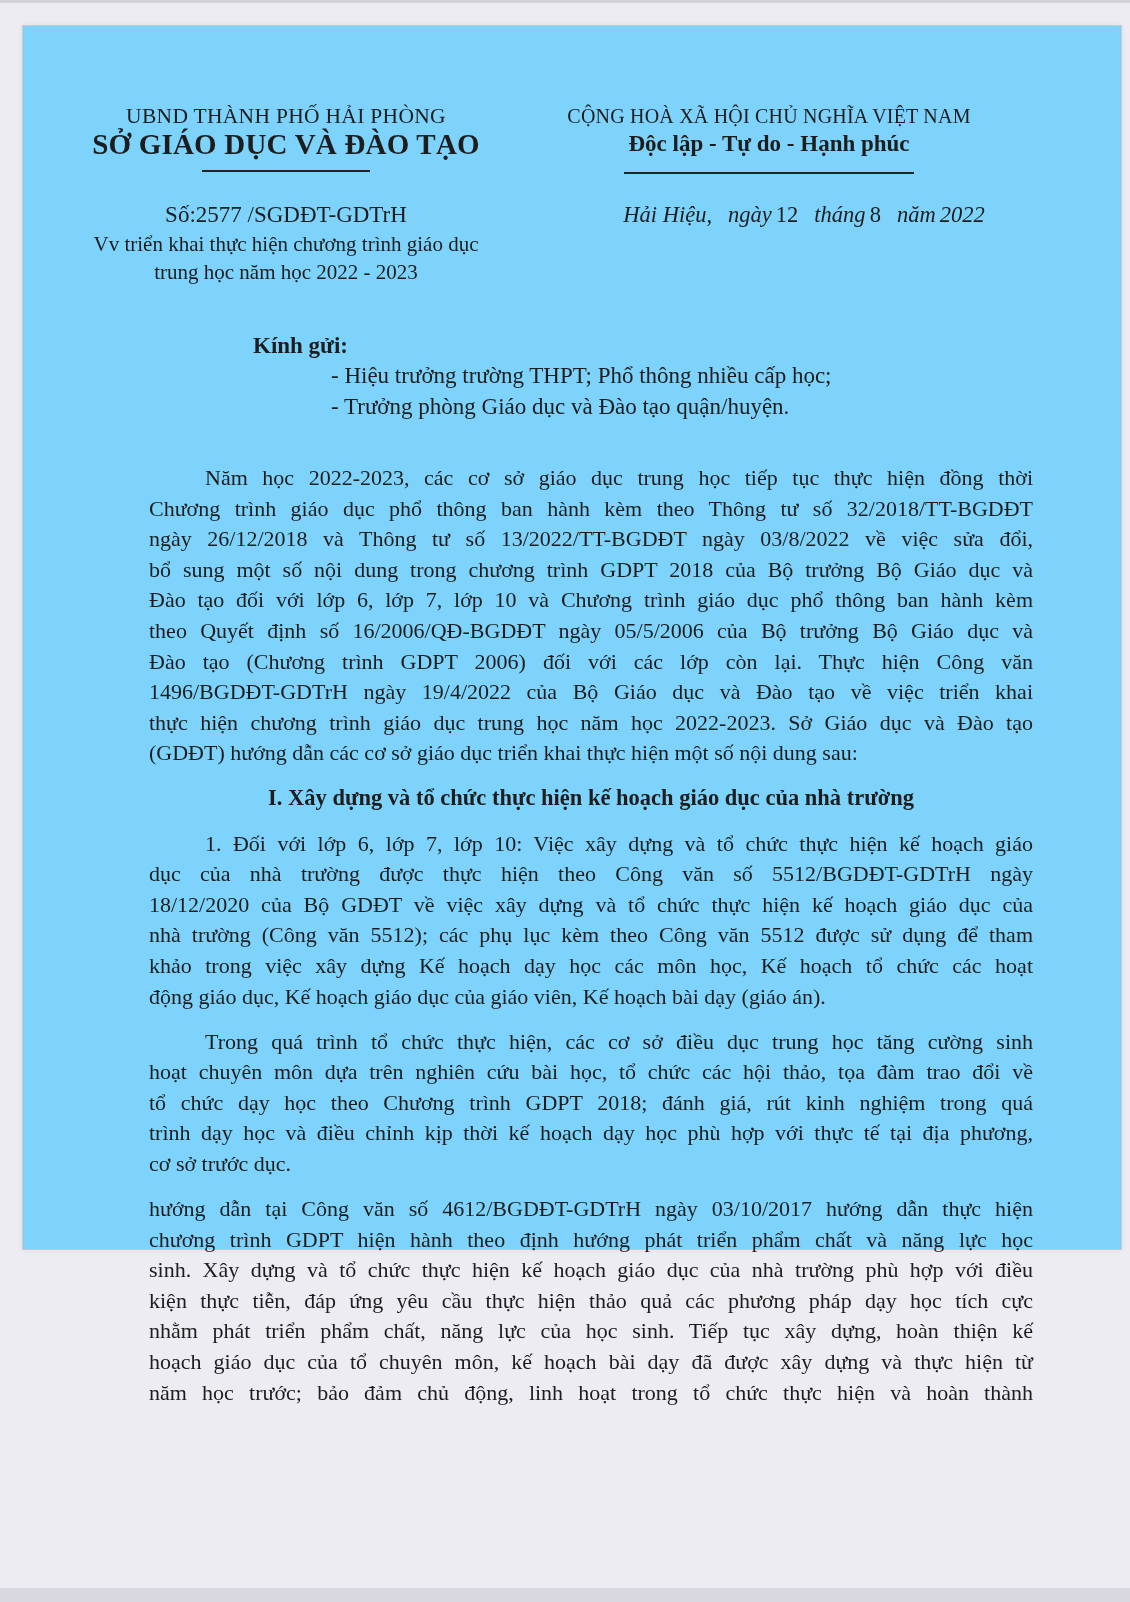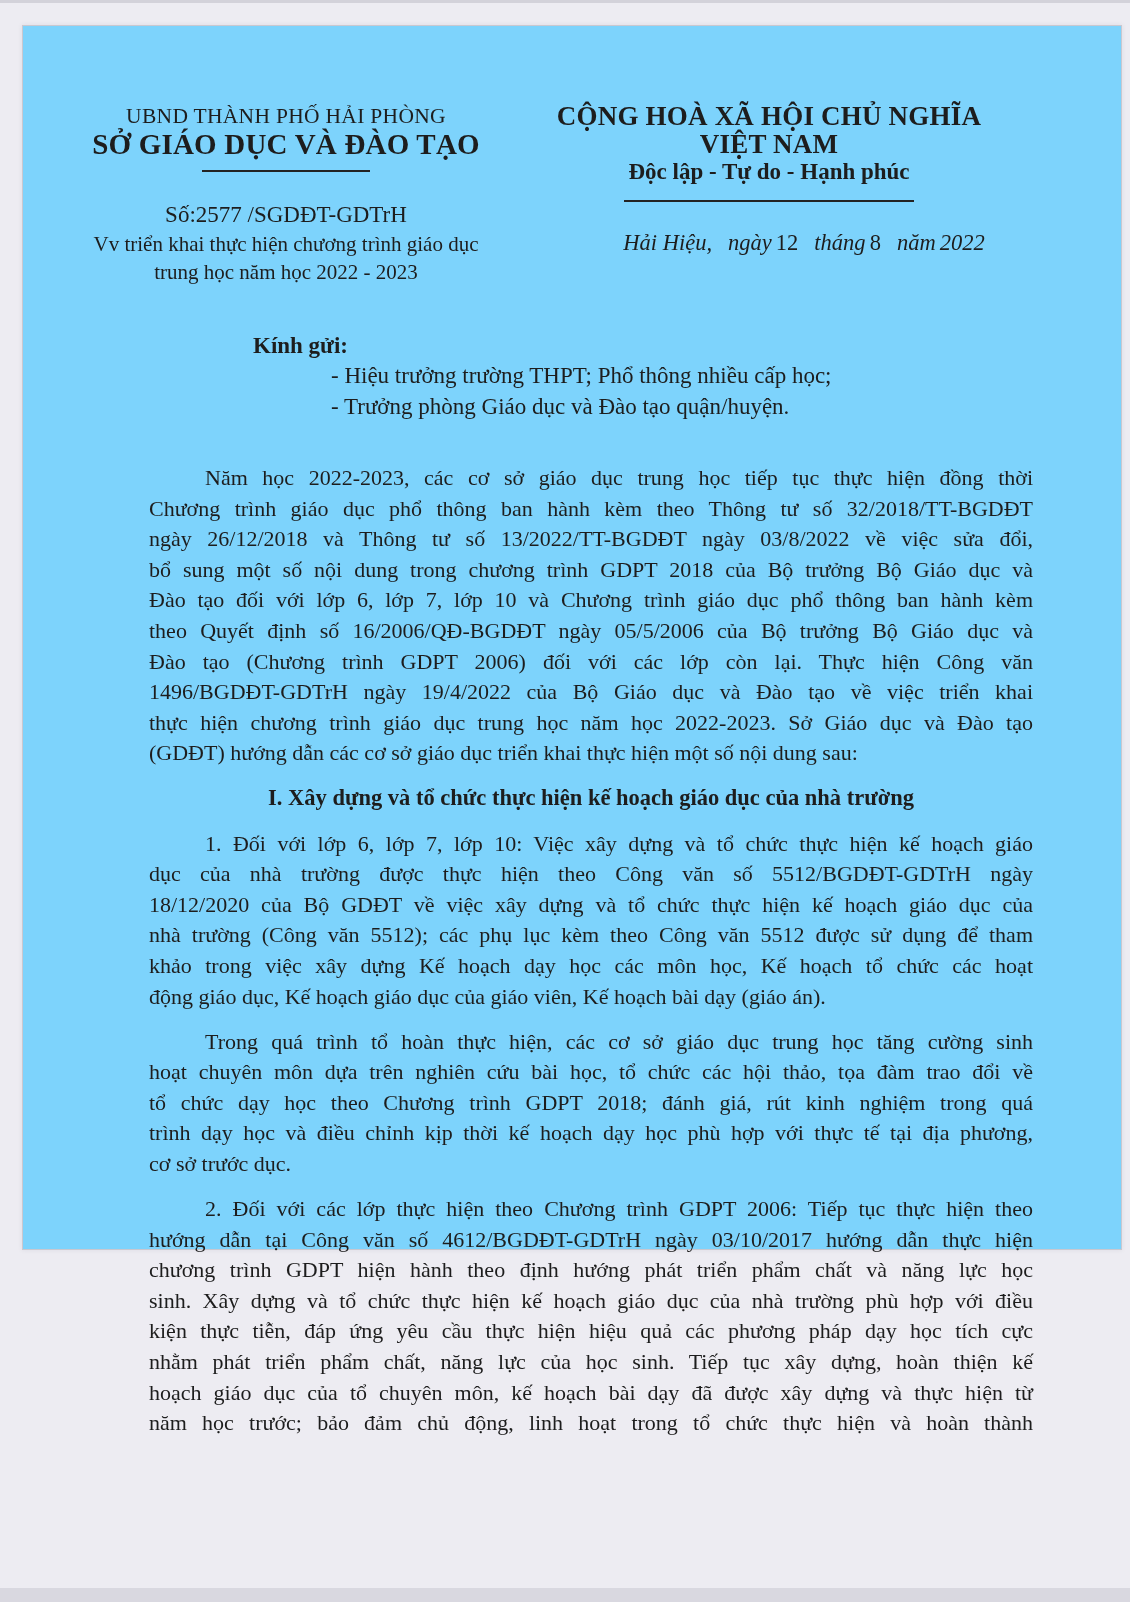--- a/index.html
+++ b/index.html
@@ -18,21 +18,21 @@
     box-shadow:0 0 5px rgba(40,40,60,0.08);
   }
   
   .header-left{position:absolute;left:38px;top:76px;width:450px;text-align:center;}
   .org-parent{font-size:21.5px;line-height:28px;letter-spacing:0.3px;}
   .org-name{font-size:29px;line-height:28px;font-weight:bold;letter-spacing:0.2px;}
   .org-underline{display:inline-block;width:168px;border-bottom:2px solid #232323;height:2px;margin-top:2px;}
   .doc-number{font-size:23px;line-height:30px;margin-top:24px;}
   .doc-subject{font-size:21px;line-height:28px;}
   .header-right{position:absolute;left:500px;top:76px;width:492px;text-align:center;}
-  .motto1{font-size:27px;line-height:28px;font-weight:bold;letter-spacing:0.2px;}
+  .motto1{font-size:20px;line-height:28px;font-weight:normal;letter-spacing:0.2px;}
   .motto2-wrap{line-height:28px;}
   .motto2{display:inline-block;font-size:23px;font-weight:bold;border-bottom:2px solid #232323;padding:0 4px 14px 4px;}
   .dateline{font-size:22.5px;line-height:30px;margin-top:26px;font-style:italic;margin-left:70px;white-space:nowrap;}
   .dateline .upright{font-style:normal;}
   .d-gap{display:inline-block;width:16px;}
   .d-sm{display:inline-block;width:4px;}
   
   .recipients{position:absolute;left:230px;top:305px;font-size:23px;}
   .recipients-label{font-weight:bold;line-height:30px;}
   .recipient-items{margin-left:78px;}
@@ -96,31 +96,30 @@
       <div class="section-heading">I. Xây dựng và tổ chức thực hiện kế hoạch giáo dục của nhà trường</div>
       <div class="para">
         <div class="line just indent">1. Đối với lớp 6, lớp 7, lớp 10: Việc xây dựng và tổ chức thực hiện kế hoạch giáo</div>
         <div class="line just">dục của nhà trường được thực hiện theo Công văn số 5512/BGDĐT-GDTrH ngày</div>
         <div class="line just">18/12/2020 của Bộ GDĐT về việc xây dựng và tổ chức thực hiện kế hoạch giáo dục của</div>
         <div class="line just">nhà trường (Công văn 5512); các phụ lục kèm theo Công văn 5512 được sử dụng để tham</div>
         <div class="line just">khảo trong việc xây dựng Kế hoạch dạy học các môn học, Kế hoạch tổ chức các hoạt</div>
         <div class="line">động giáo dục, Kế hoạch giáo dục của giáo viên, Kế hoạch bài dạy (giáo án).</div>
       </div>
       <div class="para">
-        <div class="line just indent">Trong quá trình tổ hoàn thực hiện, các cơ sở giáo dục trung học tăng cường sinh</div>
+        <div class="line just indent">Trong quá trình tổ chức thực hiện, các cơ sở điều dục trung học tăng cường sinh</div>
         <div class="line just">hoạt chuyên môn dựa trên nghiên cứu bài học, tổ chức các hội thảo, tọa đàm trao đổi về</div>
         <div class="line just">tổ chức dạy học theo Chương trình GDPT 2018; đánh giá, rút kinh nghiệm trong quá</div>
         <div class="line just">trình dạy học và điều chỉnh kịp thời kế hoạch dạy học phù hợp với thực tế tại địa phương,</div>
         <div class="line">cơ sở trước dục.</div>
       </div>
       <div class="para">
-        <div class="line just indent">2. Đối với các lớp thực hiện theo Chương trình GDPT 2006: Tiếp tục thực hiện theo</div>
         <div class="line just">hướng dẫn tại Công văn số 4612/BGDĐT-GDTrH ngày 03/10/2017 hướng dẫn thực hiện</div>
         <div class="line just">chương trình GDPT hiện hành theo định hướng phát triển phẩm chất và năng lực học</div>
         <div class="line just">sinh. Xây dựng và tổ chức thực hiện kế hoạch giáo dục của nhà trường phù hợp với điều</div>
-        <div class="line just">kiện thực tiễn, đáp ứng yêu cầu thực hiện hiệu quả các phương pháp dạy học tích cực</div>
+        <div class="line just">kiện thực tiễn, đáp ứng yêu cầu thực hiện thảo quả các phương pháp dạy học tích cực</div>
         <div class="line just">nhằm phát triển phẩm chất, năng lực của học sinh. Tiếp tục xây dựng, hoàn thiện kế</div>
         <div class="line just">hoạch giáo dục của tổ chuyên môn, kế hoạch bài dạy đã được xây dựng và thực hiện từ</div>
         <div class="line just">năm học trước; bảo đảm chủ động, linh hoạt trong tổ chức thực hiện và hoàn thành</div>
       </div>
     </div>
 
 </div>
 
 </body></html>

